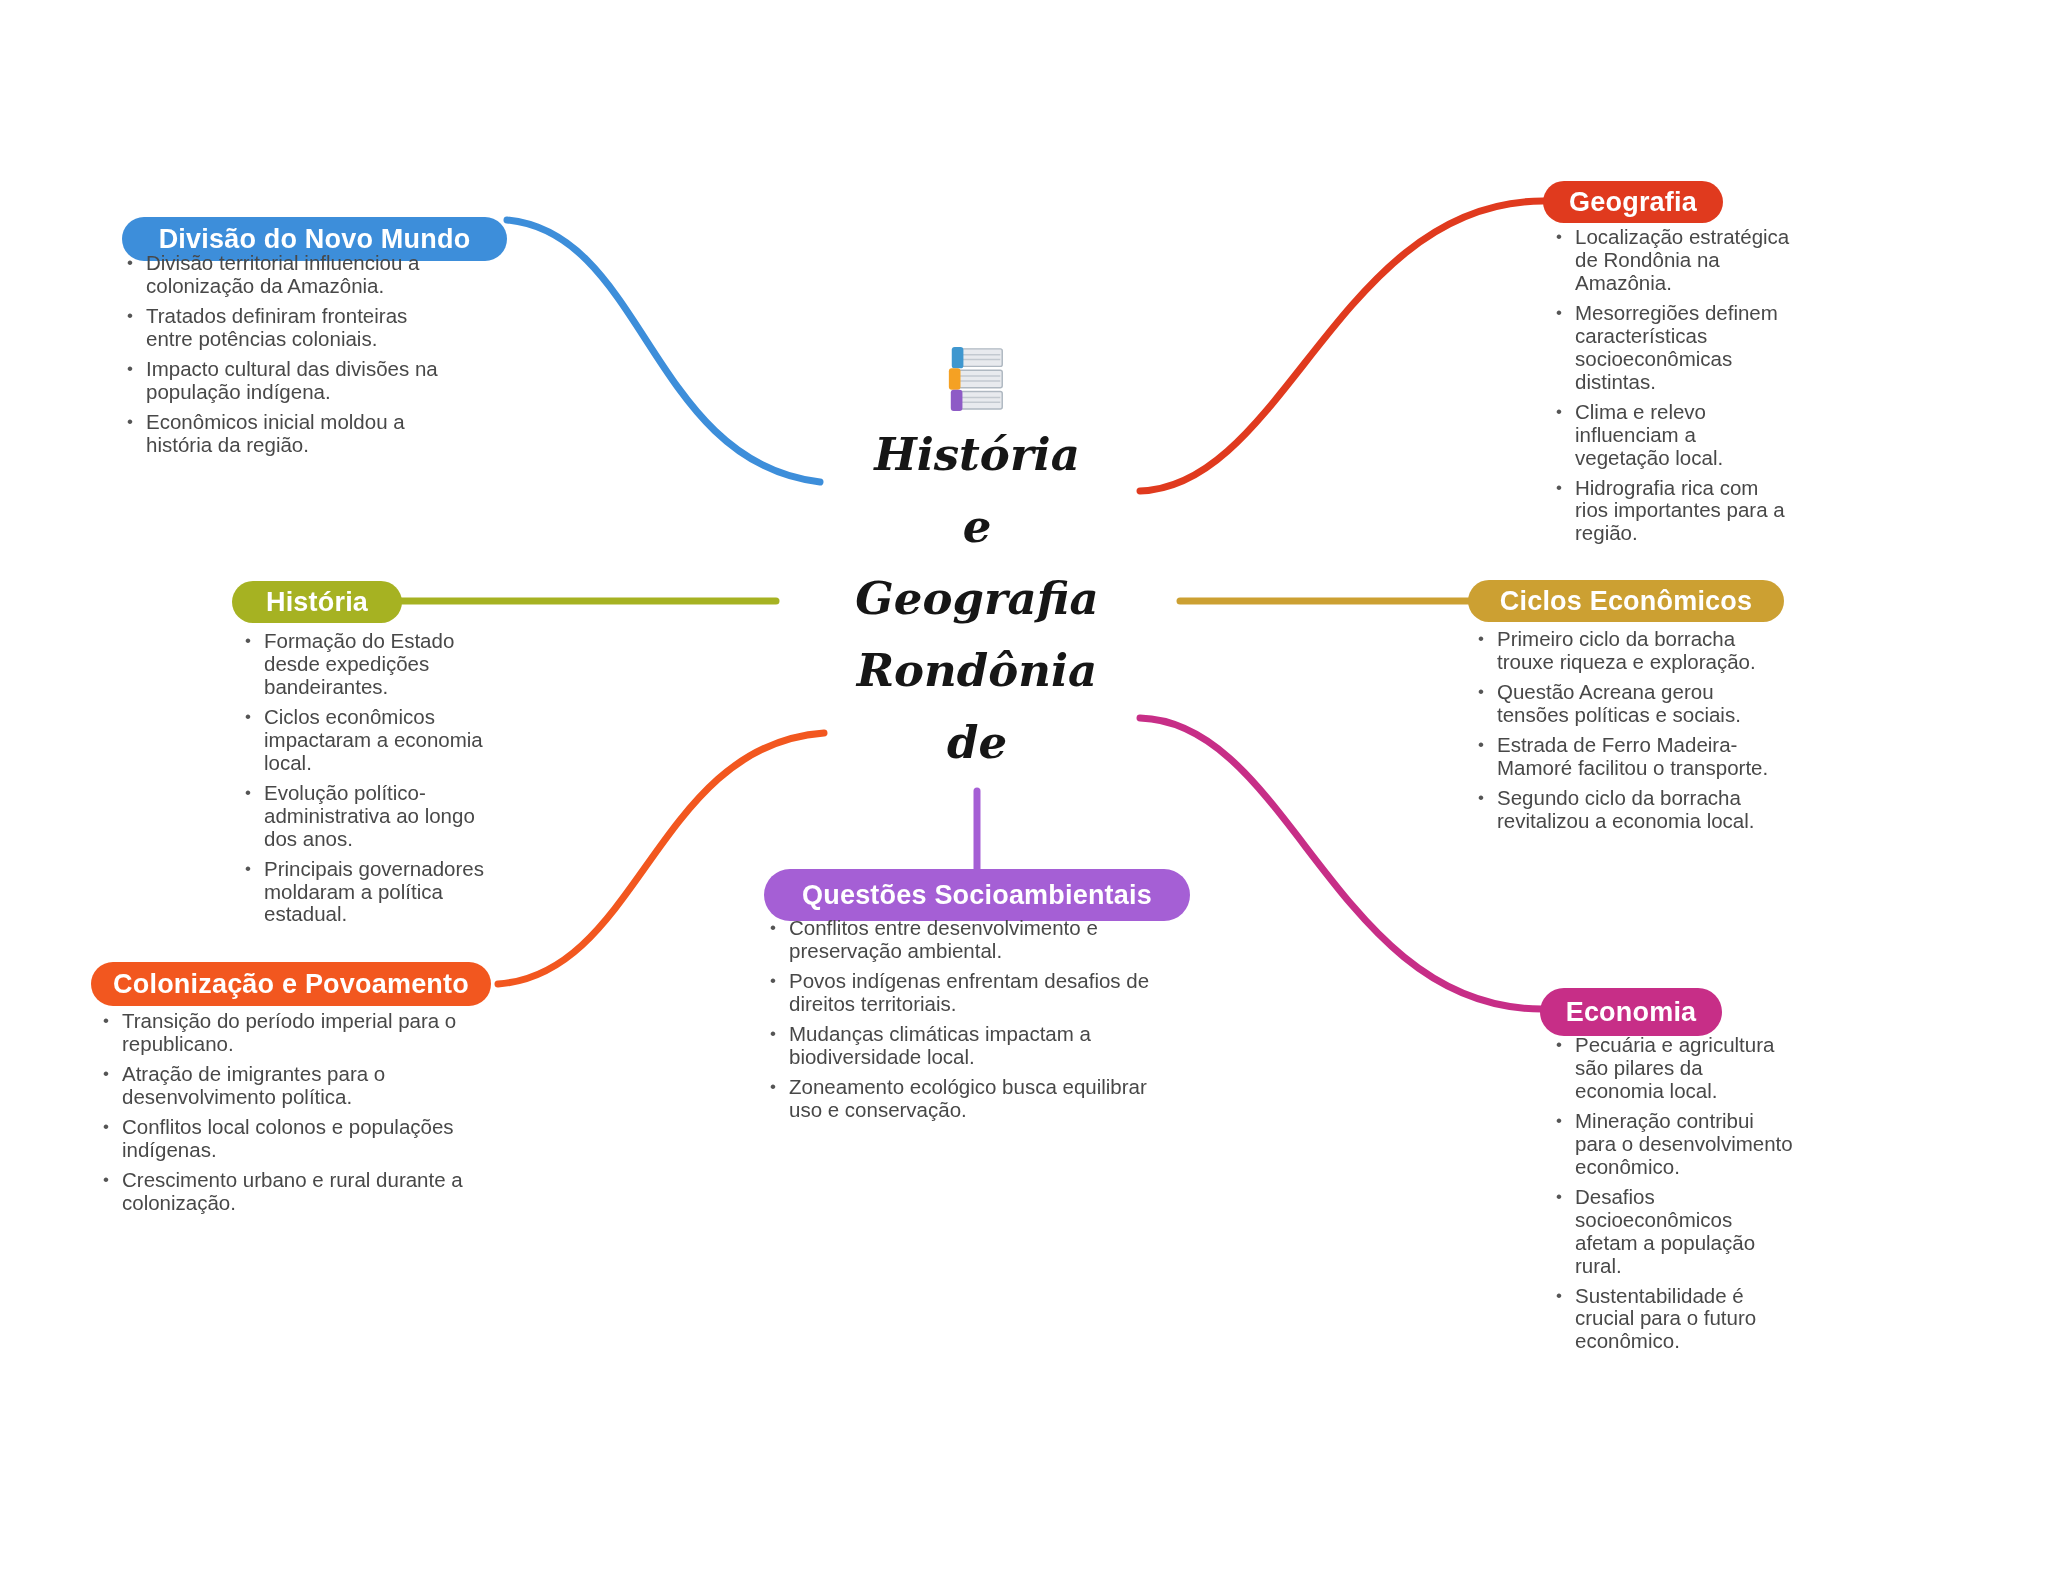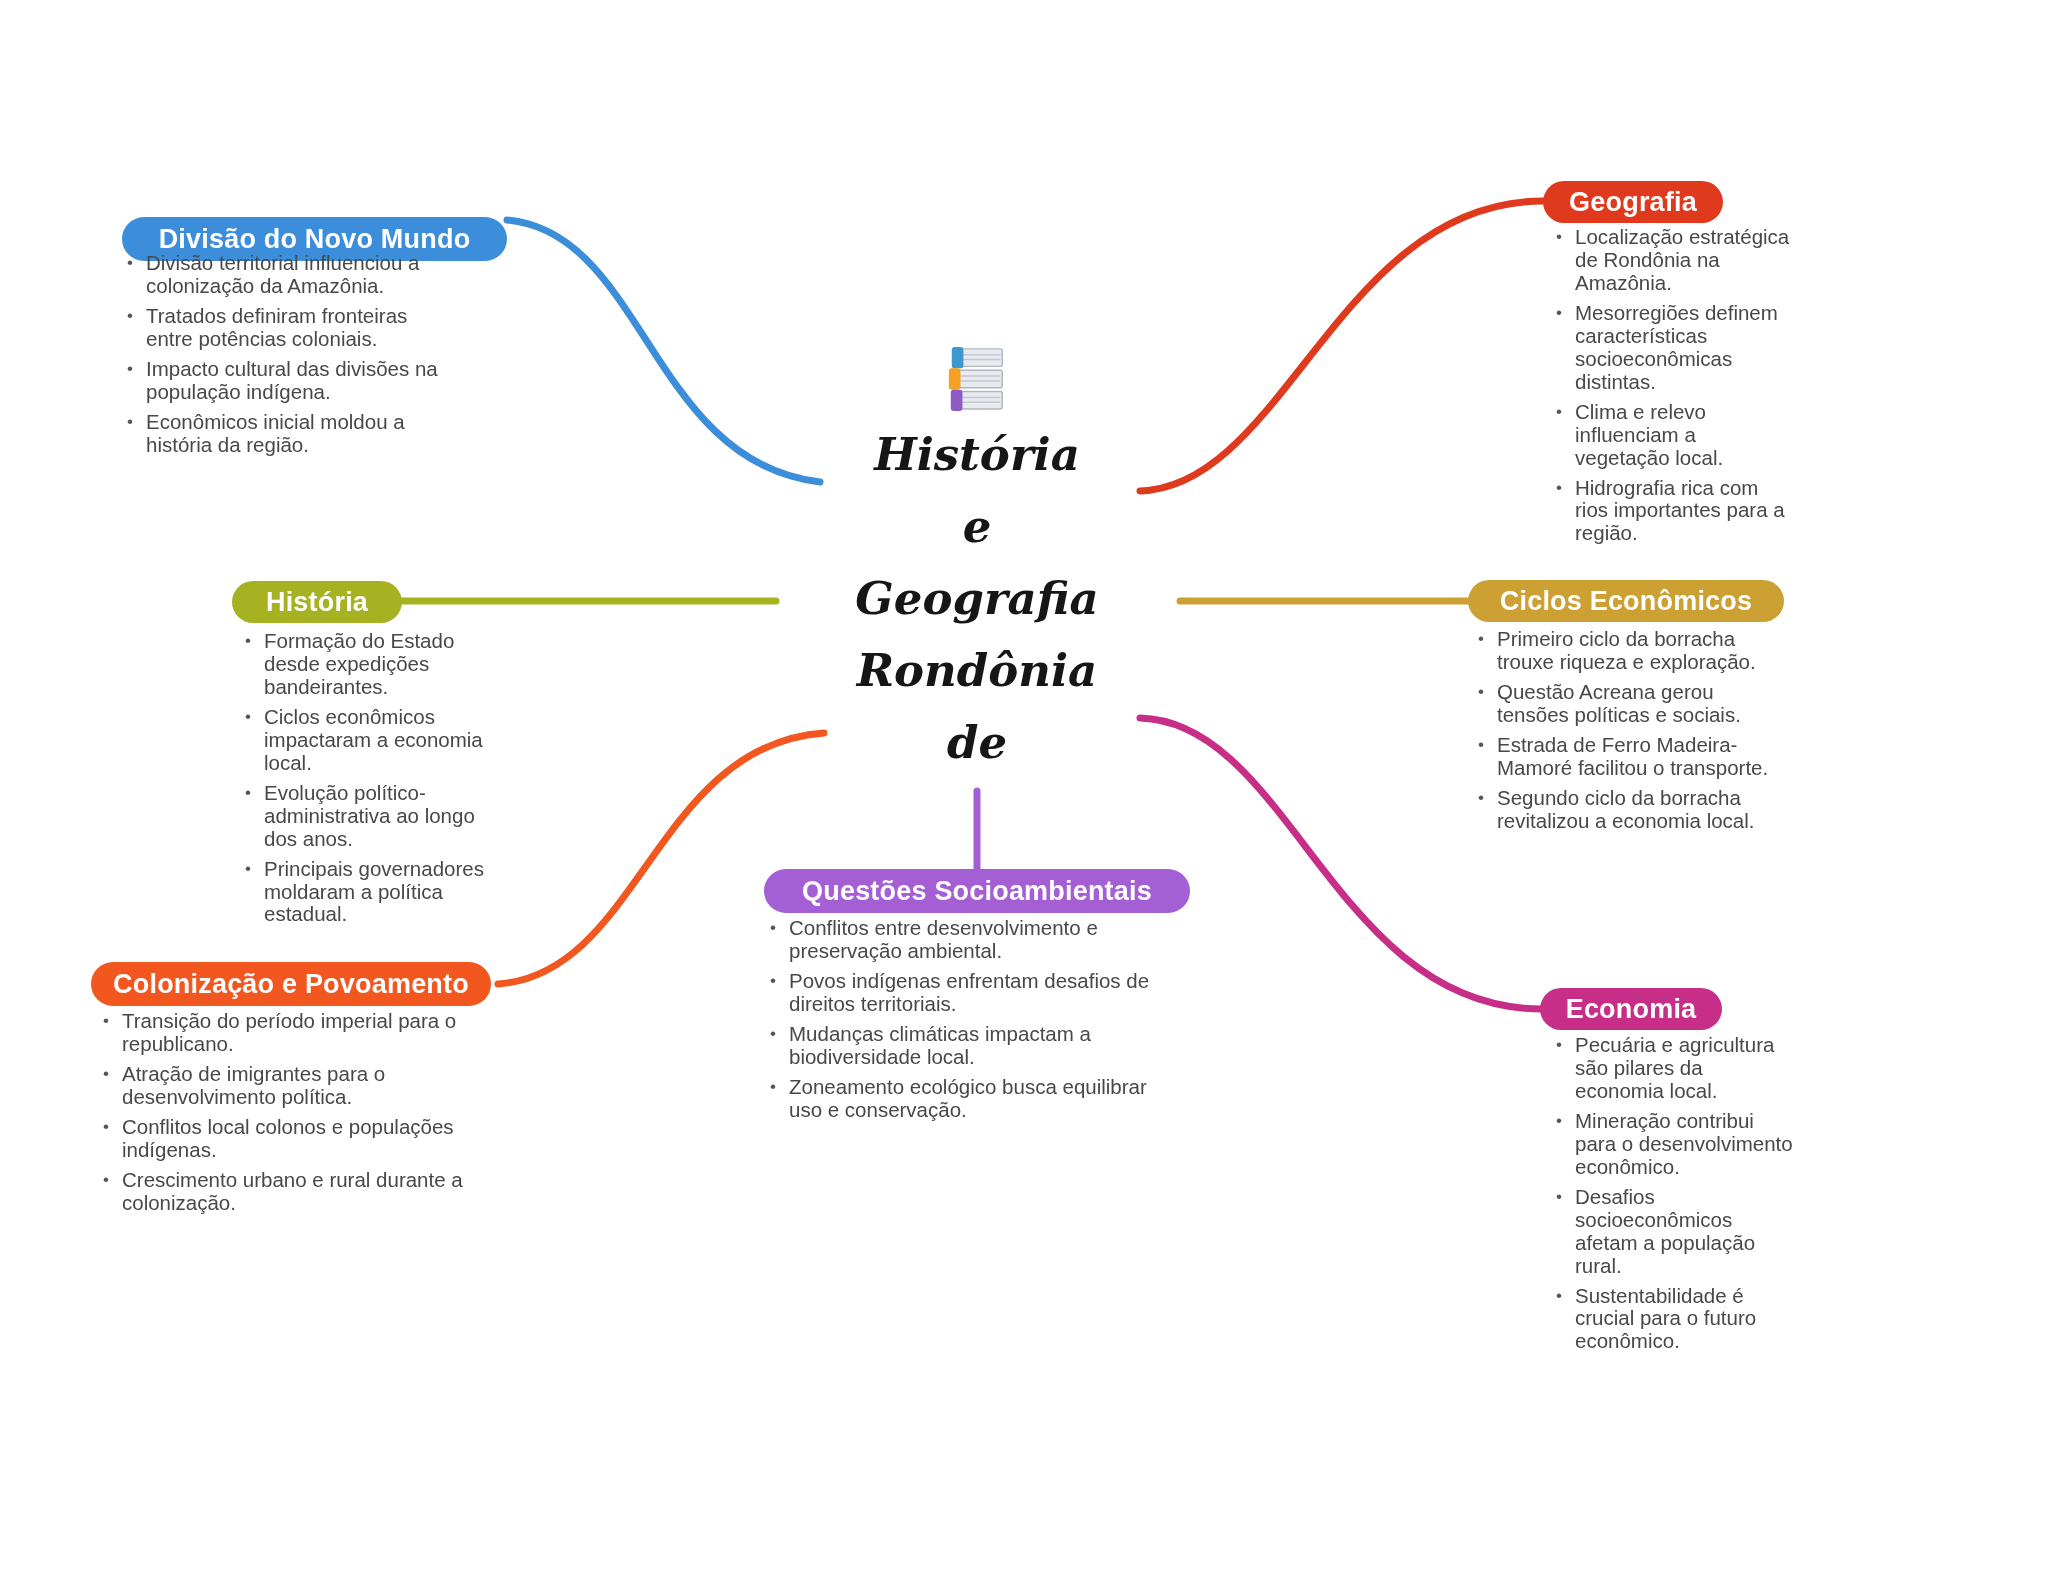--- a/index.html
+++ b/index.html
@@ -53,24 +53,24 @@
 
   .b2 .pill{left:91px;top:962px;width:400px;height:44px;}
   .b2 .items{left:103px;top:1010px;width:380px;}
 
   .b3 .pill{left:1543px;top:181px;width:180px;height:42px;}
   .b3 .items{left:1556px;top:226px;width:240px;}
 
   .b4 .pill{left:1468px;top:580px;width:316px;height:42px;}
   .b4 .items{left:1478px;top:628px;width:310px;}
 
-  .b5 .pill{left:1540px;top:988px;width:182px;height:42px;}
+  .b5 .pill{left:1540px;top:988px;width:182px;height:48px;}
   .b5 .items{left:1556px;top:1034px;width:240px;}
 
-  .b6 .pill{left:764px;top:869px;width:426px;height:44px;}
+  .b6 .pill{left:764px;top:869px;width:426px;height:52px;}
   .b6 .items{left:770px;top:917px;width:400px;}
 
   
   .center{position:absolute;left:832px;top:345px;width:290px;text-align:center;}
   .center .books{display:block;margin:0 auto 8px auto;}
   .center .title{
     font-family:"DejaVu Serif", serif;
     font-style:italic;
     font-weight:600;
     font-size:45px;

